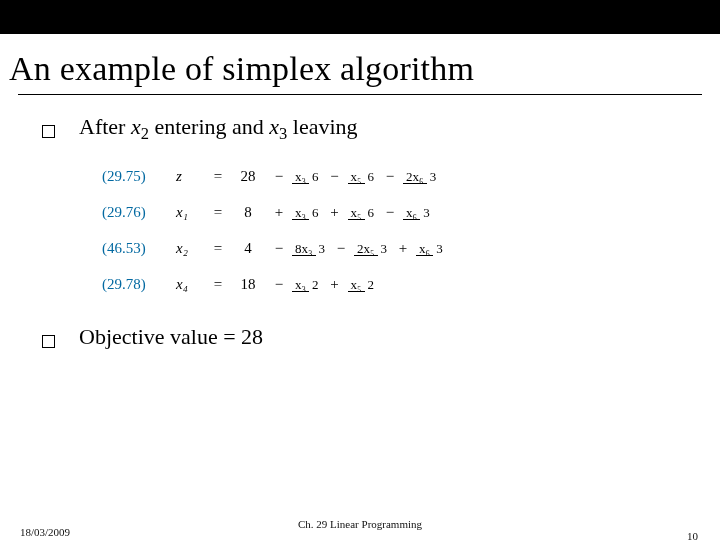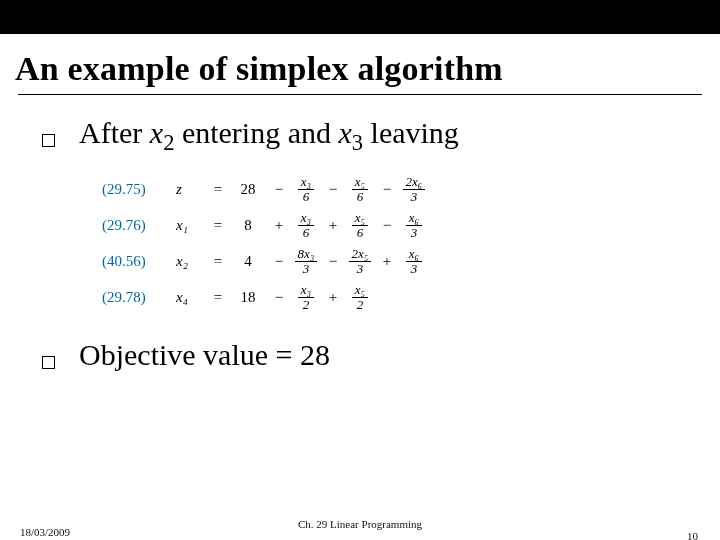--- a/index.html
+++ b/index.html
@@ -13,35 +13,35 @@
     overflow: hidden;
     position: relative;
   }
   .topbar {
     width: 100%;
     height: 34px;
     background: #000;
   }
   .title {
     font-size: 34px;
-    font-weight: 700;
-    margin: 16px 24px 6px 15px;
+    font-weight: 400;
+    margin: 16px 24px 6px 9px;
     letter-spacing: 0.2px;
   }
   .title-underline {
     border-bottom: 1.5px solid #000;
     margin: 0 18px 18px 18px;
   }
   .content {
     padding: 0 42px;
   }
   .bullet-row {
     display: flex;
     align-items: baseline;
-    font-size: 30px;
+    font-size: 22px;
     margin-bottom: 12px;
   }
   .bullet-box {
     width: 11px;
     height: 11px;
     border: 1.5px solid #000;
     flex: 0 0 auto;
     margin-right: 24px;
     position: relative;
     top: 4px;
@@ -79,27 +79,26 @@
   .eq-const {
     width: 36px;
     text-align: center;
   }
   .eq-op {
     width: 26px;
     text-align: center;
   }
   .frac {
     display: inline-flex;
-    flex-direction: column;
+    flex-direction: row;
     align-items: center;
     vertical-align: middle;
     line-height: 1.05;
     font-size: 13px;
     min-width: 28px;
-    font-style: italic;
   }
   .frac .num {
     border-bottom: 1px solid #000;
     padding: 0 3px;
   }
   .frac .den {
     padding: 0 3px;
   }
   .footer {
     position: absolute;
@@ -180,21 +179,21 @@
           <div class="num">x₅</div>
           <div class="den">6</div>
         </div>
         <div class="eq-op">−</div>
         <div class="frac">
           <div class="num">x₆</div>
           <div class="den">3</div>
         </div>
       </div>
       <div class="eq-row">
-        <div class="eq-label">(40.56)</div>
+        <div class="eq-label">(46.53)</div>
         <div class="eq-var">x₂</div>
         <div class="eq-eq">=</div>
         <div class="eq-const">4</div>
         <div class="eq-op">−</div>
         <div class="frac">
           <div class="num">8x₃</div>
           <div class="den">3</div>
         </div>
         <div class="eq-op">−</div>
         <div class="frac">

